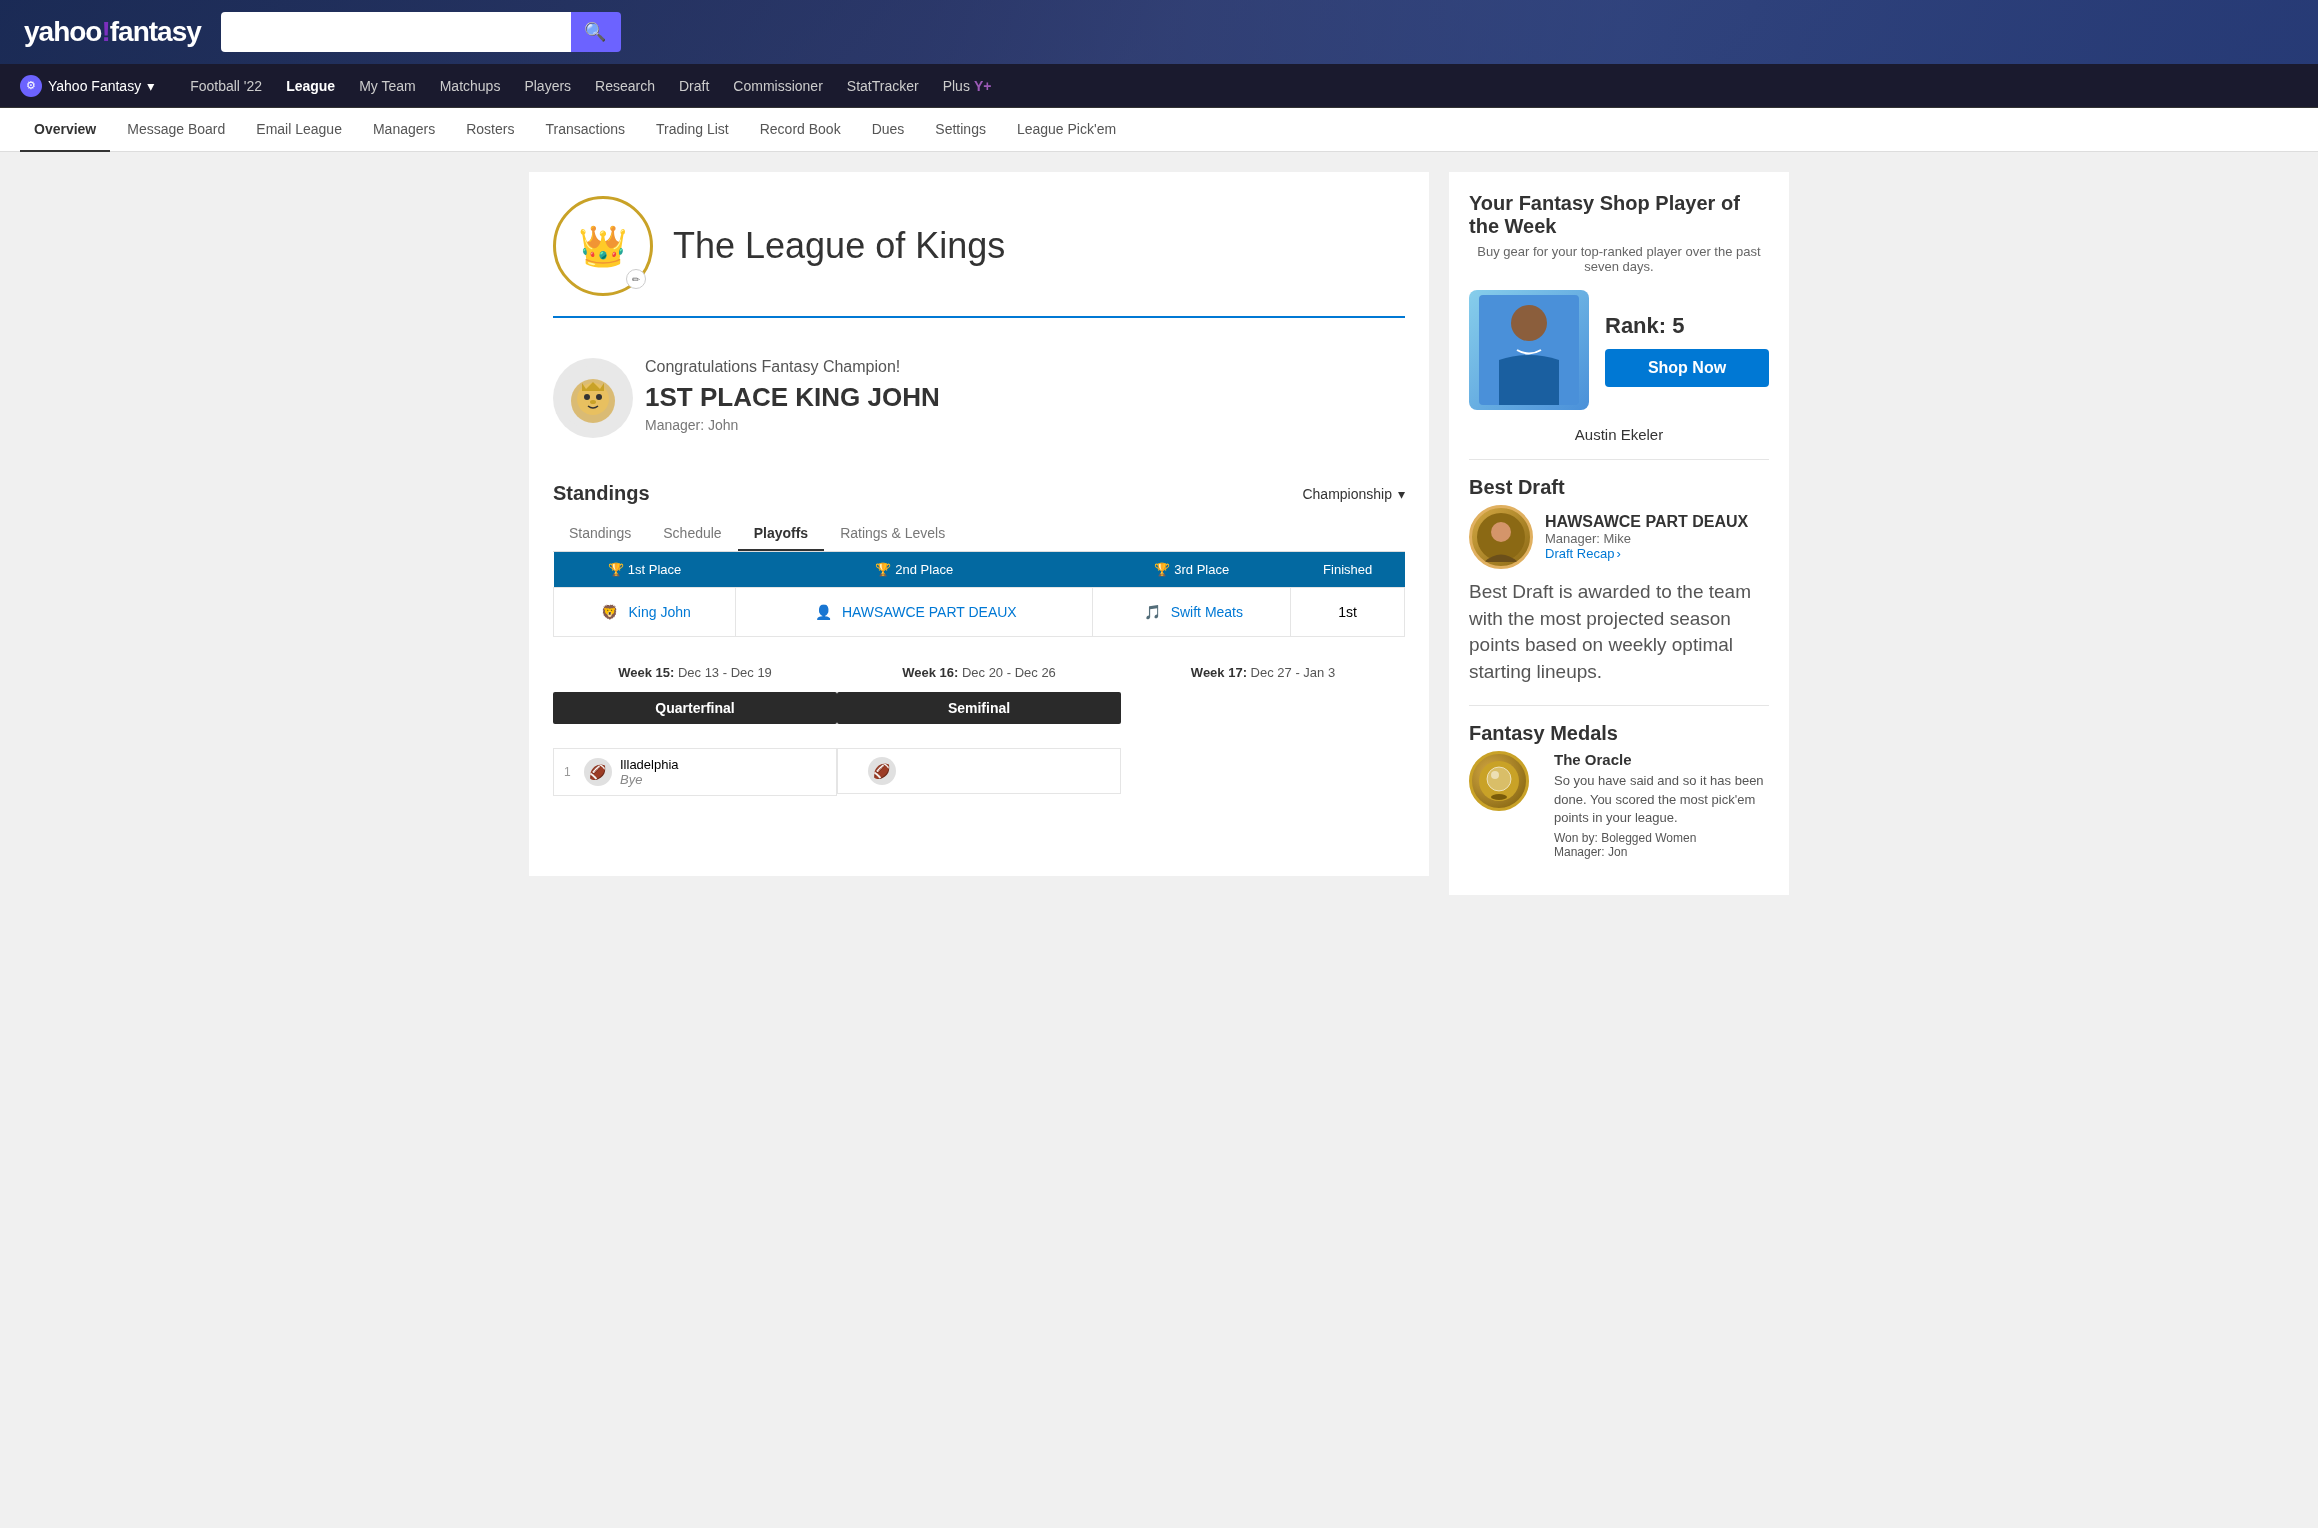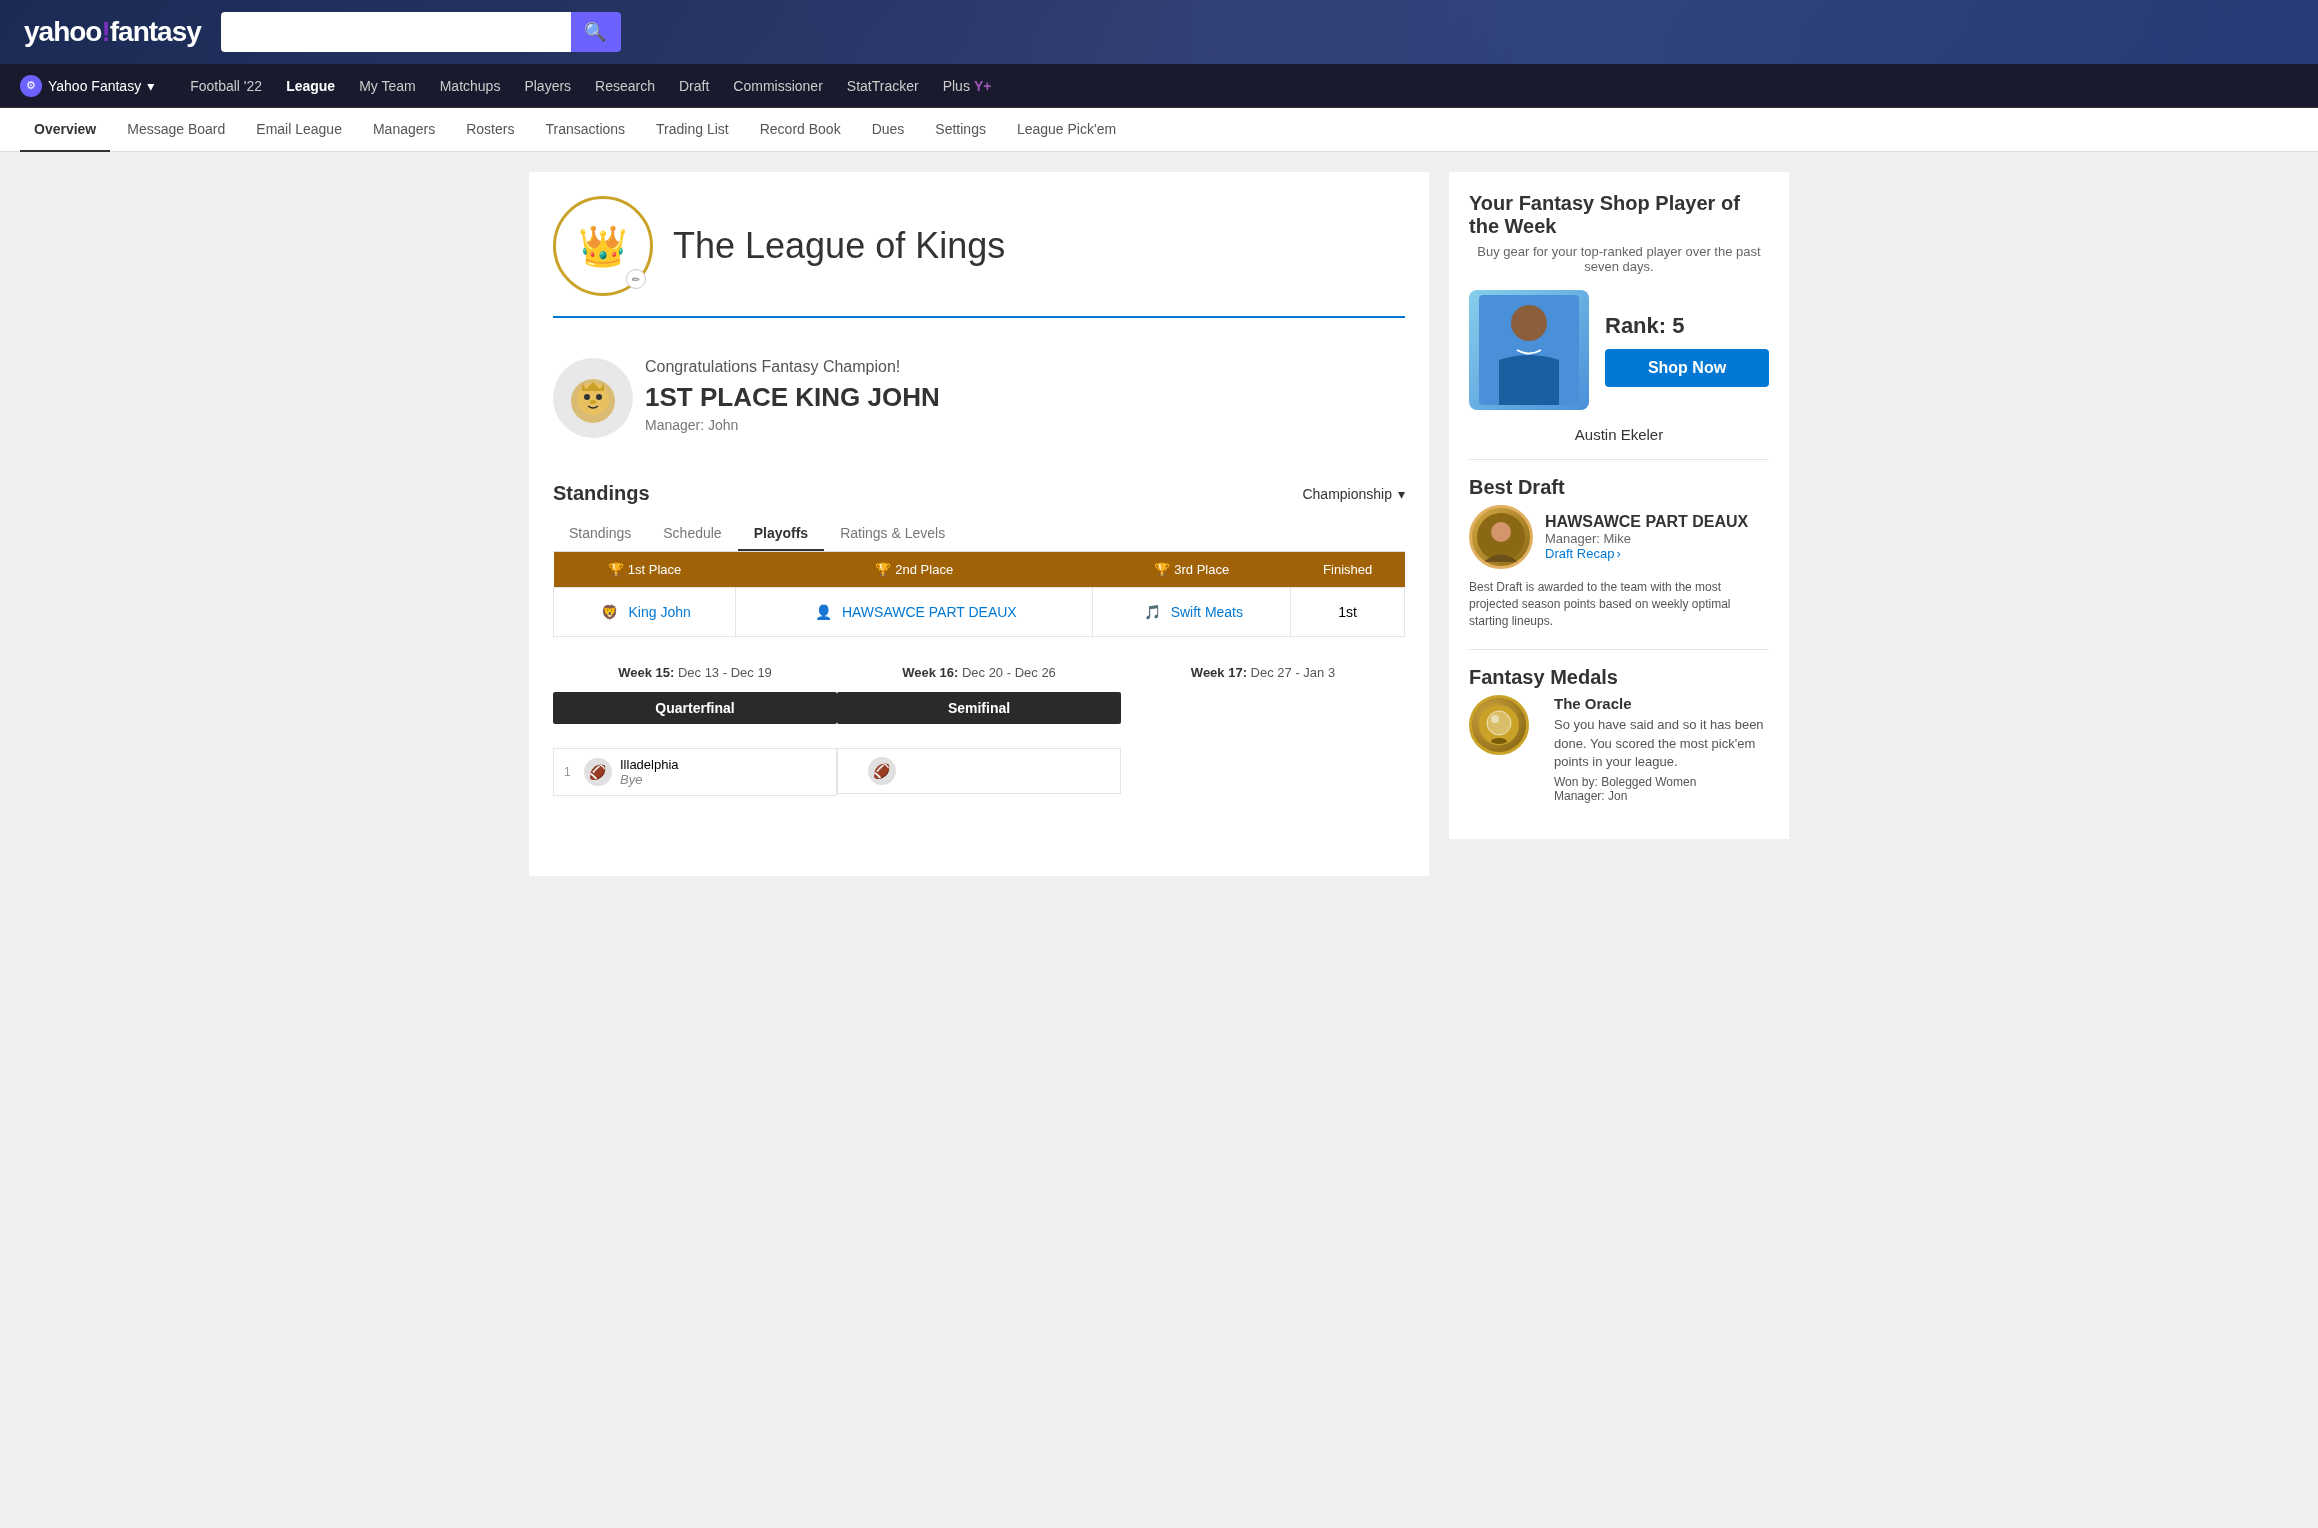--- a/index.html
+++ b/index.html
@@ -288,21 +288,21 @@
       border-bottom: 2px solid #333;
     }
 
     
     .playoffs-table {
       width: 100%;
       border-collapse: collapse;
       margin-bottom: 24px;
     }
     .playoffs-table th {
-      background: #a16207;
+      background: #0369a1;
       color: white;
       padding: 10px 12px;
       text-align: center;
       font-size: 13px;
       font-weight: normal;
     }
     .playoffs-table td {
       padding: 12px;
       text-align: center;
       border: 1px solid #e5e5e5;
@@ -489,21 +489,21 @@
     }
     .draft-recap-link {
       color: #0078d4;
       font-size: 13px;
       text-decoration: none;
       display: flex;
       align-items: center;
       gap: 2px;
     }
     .draft-description {
-      font-size: 12px;
+      font-size: 19px;
       color: #555;
       line-height: 1.4;
     }
 
     .medals-section { }
     .medal-item {
       display: flex;
       gap: 14px;
       align-items: flex-start;
       margin-bottom: 16px;

